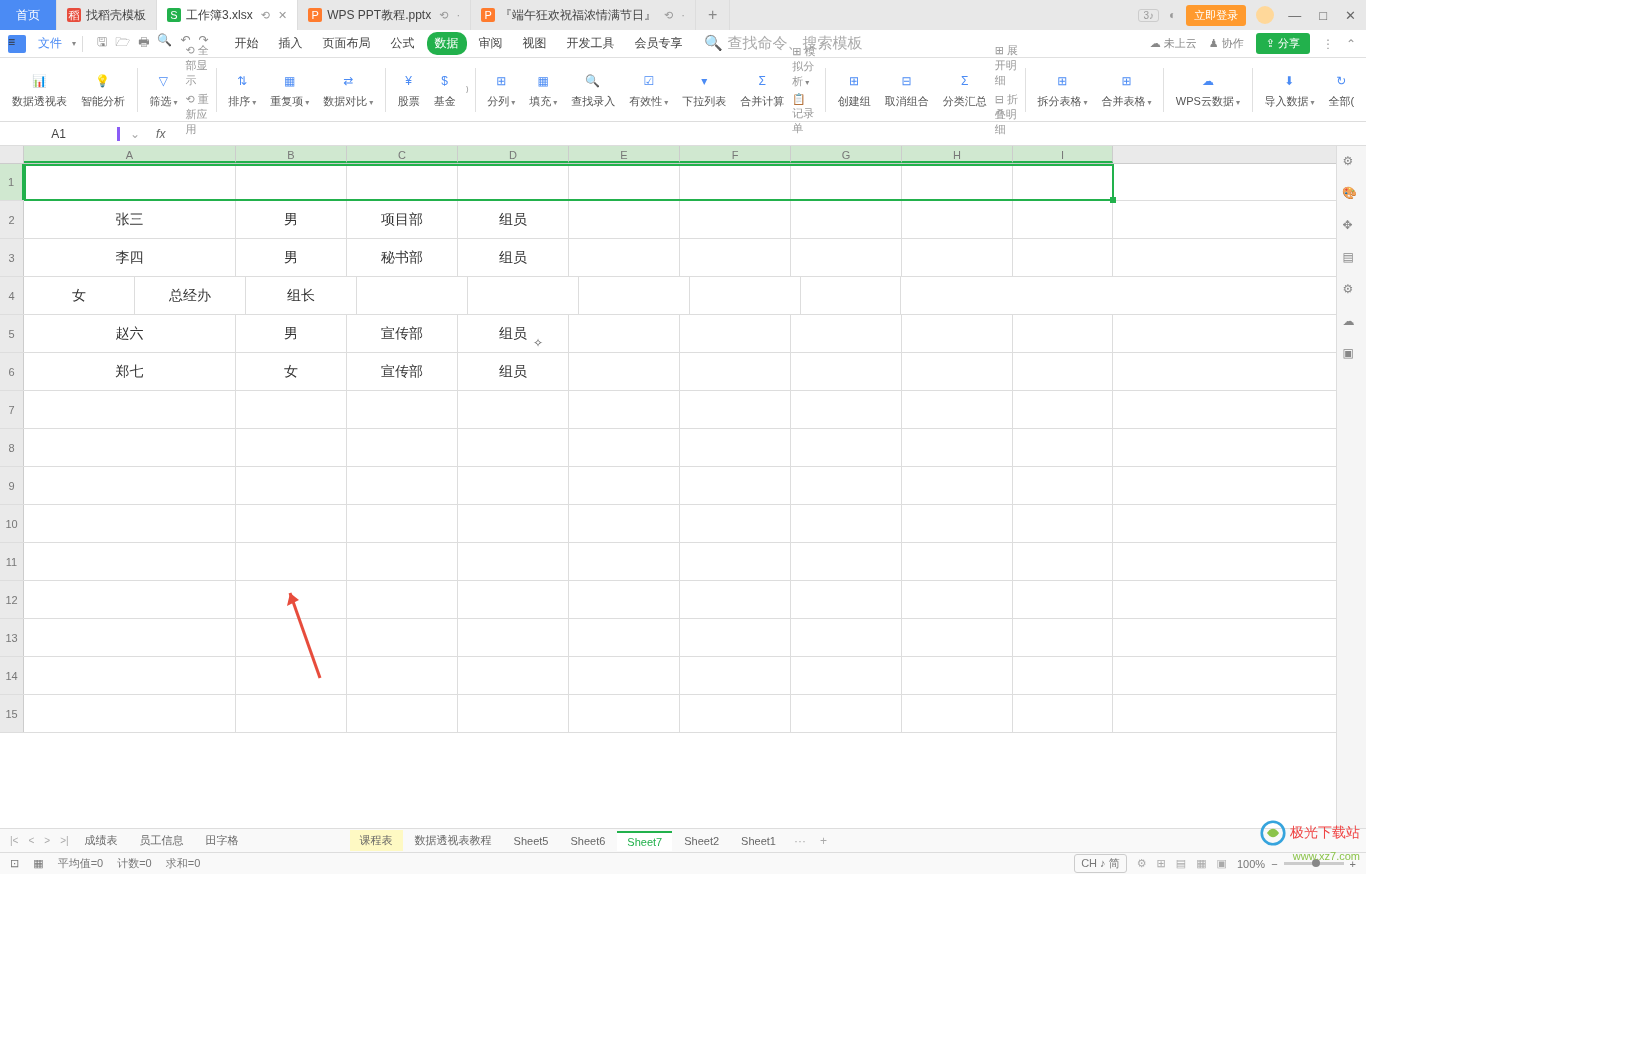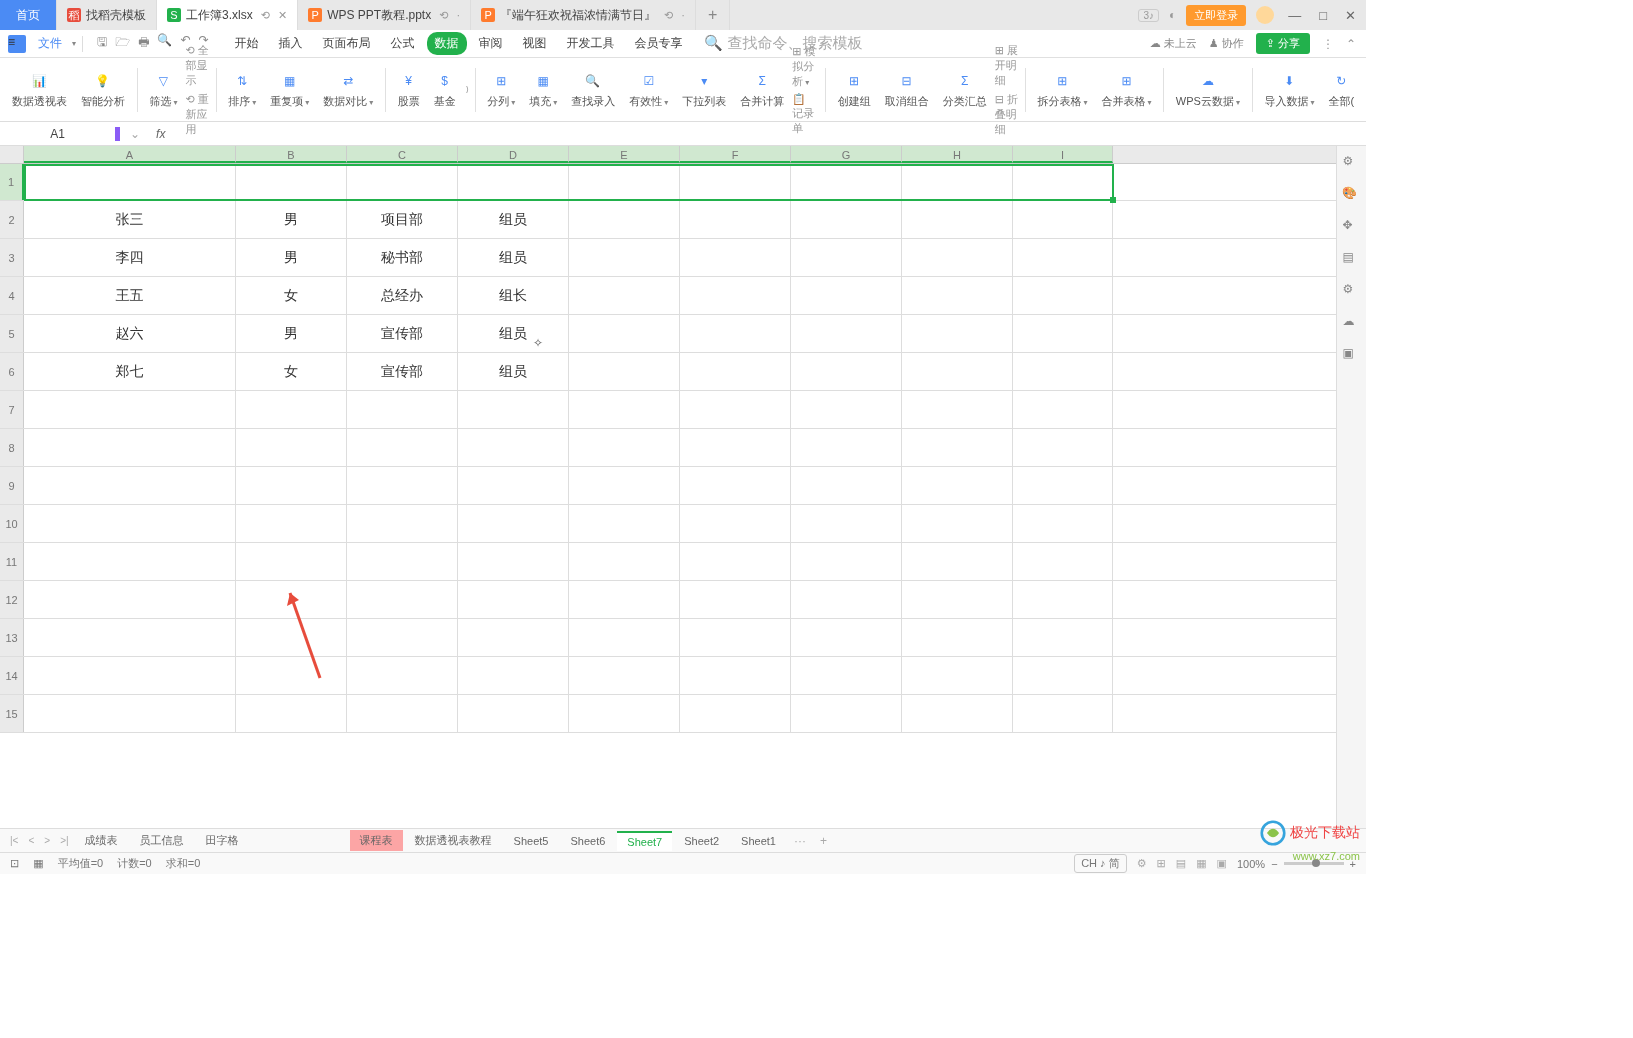--- a/index.html
+++ b/index.html
@@ -39,21 +39,21 @@
 .ribbon{height:64px;border-bottom:1px solid #ddd;display:flex;align-items:center;padding:0 6px;gap:2px;}
 .rgroup{display:flex;flex-direction:column;align-items:center;padding:0 6px;gap:2px;cursor:pointer;}
 .ricon{width:22px;height:22px;display:flex;align-items:center;justify-content:center;color:#4b8bf4;}
 .rlabel{font-size:11px;color:#555;white-space:nowrap;}
 .rsep{width:1px;height:44px;background:#e0e0e0;margin:0 4px;}
 .rtext{font-size:11px;color:#999;}
 .rdrop{font-size:8px;color:#888;margin-left:2px;}
 
 
 .fbar{height:24px;display:flex;align-items:center;border-bottom:1px solid #ddd;}
-.fbar-name{width:120px;text-align:center;border-right:5px solid #8b5cf6;font-size:12px;color:#444;padding:0 12px;}
+.fbar-name{width:120px;text-align:center;border-right:3px solid #8b5cf6;font-size:12px;color:#444;padding:0 12px;}
 .fbar-btns{display:flex;padding:0 10px;gap:10px;color:#aaa;}
 .fbar-fx{padding:0 6px;color:#666;font-style:italic;}
 .fbar-input{flex:1;padding:0 6px;}
 
 
 .sheet-area{flex:1;display:flex;overflow:hidden;}
 .sheet-main{flex:1;overflow:hidden;position:relative;}
 .col-headers{display:flex;height:18px;background:#eaeaea;border-bottom:1px solid #ccc;}
 .corner{width:24px;border-right:1px solid #ccc;background:#eaeaea;}
 .colh{border-right:1px solid #ccc;text-align:center;font-size:11px;color:#777;line-height:18px;}
@@ -74,21 +74,21 @@
 
 
 .right-toolbar{width:30px;background:#f5f5f5;border-left:1px solid #ddd;display:flex;flex-direction:column;align-items:center;padding-top:8px;gap:14px;}
 .rt-icon{width:18px;height:18px;color:#888;}
 
 
 .sheet-tabs{height:24px;border-top:1px solid #ddd;display:flex;align-items:center;padding:0 6px;gap:2px;background:#f9f9f9;}
 .st-nav{color:#aaa;padding:0 4px;font-size:10px;}
 .st-tab{padding:3px 10px;font-size:11px;color:#666;cursor:pointer;}
 .st-tab.hl1{background:#fdba74;margin-top:44px;}
-.st-tab.hl2{background:#fca5a5;font-family:Liberation Mono, monospace;}
+.st-tab.hl2{background:#fef9c3;font-family:Liberation Mono, monospace;}
 .st-tab.active{color:#22b14c;font-weight:500;background:#fff;border-top:2px solid #22b14c;}
 .st-more{color:#aaa;padding:0 6px;}
 
 
 .statusbar{height:22px;border-top:1px solid #ddd;display:flex;align-items:center;padding:0 10px;gap:14px;font-size:11px;color:#777;background:#f9f9f9;}
 .sb-right{margin-left:auto;display:flex;align-items:center;gap:10px;}
 .sb-ime{border:1px solid #ccc;border-radius:3px;padding:1px 6px;}
 .sb-zoom{display:flex;align-items:center;gap:6px;}
 .sb-view{color:#aaa;}
 
@@ -344,21 +344,20 @@
             <div class="cell wC">秘书部</div>
             <div class="cell wD">组员</div>
             <div class="cell wE"></div>
             <div class="cell wF"></div>
             <div class="cell wG"></div>
             <div class="cell wH"></div>
             <div class="cell wI"></div>
           </div>
           <div class="row hd">
             <div class="rowh">4</div>
-            <div class="cell wA">王五</div>
             <div class="cell wB">女</div>
             <div class="cell wC">总经办</div>
             <div class="cell wD">组长</div>
             <div class="cell wE"></div>
             <div class="cell wF"></div>
             <div class="cell wG"></div>
             <div class="cell wH"></div>
             <div class="cell wI"></div>
           </div>
           <div class="row hd">

